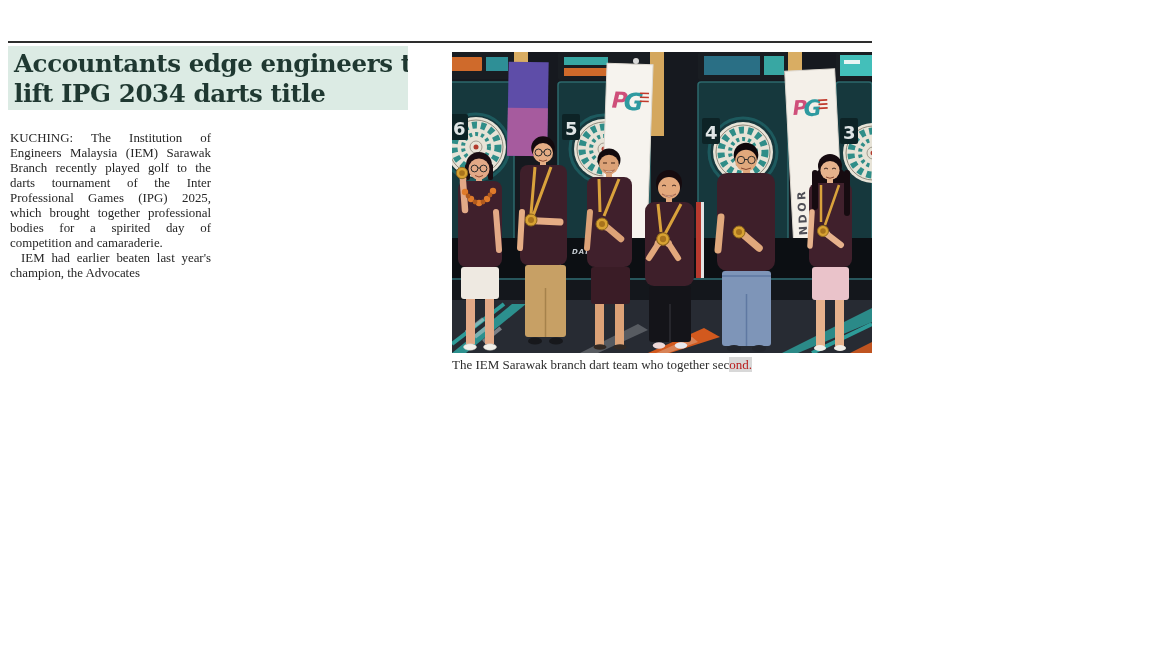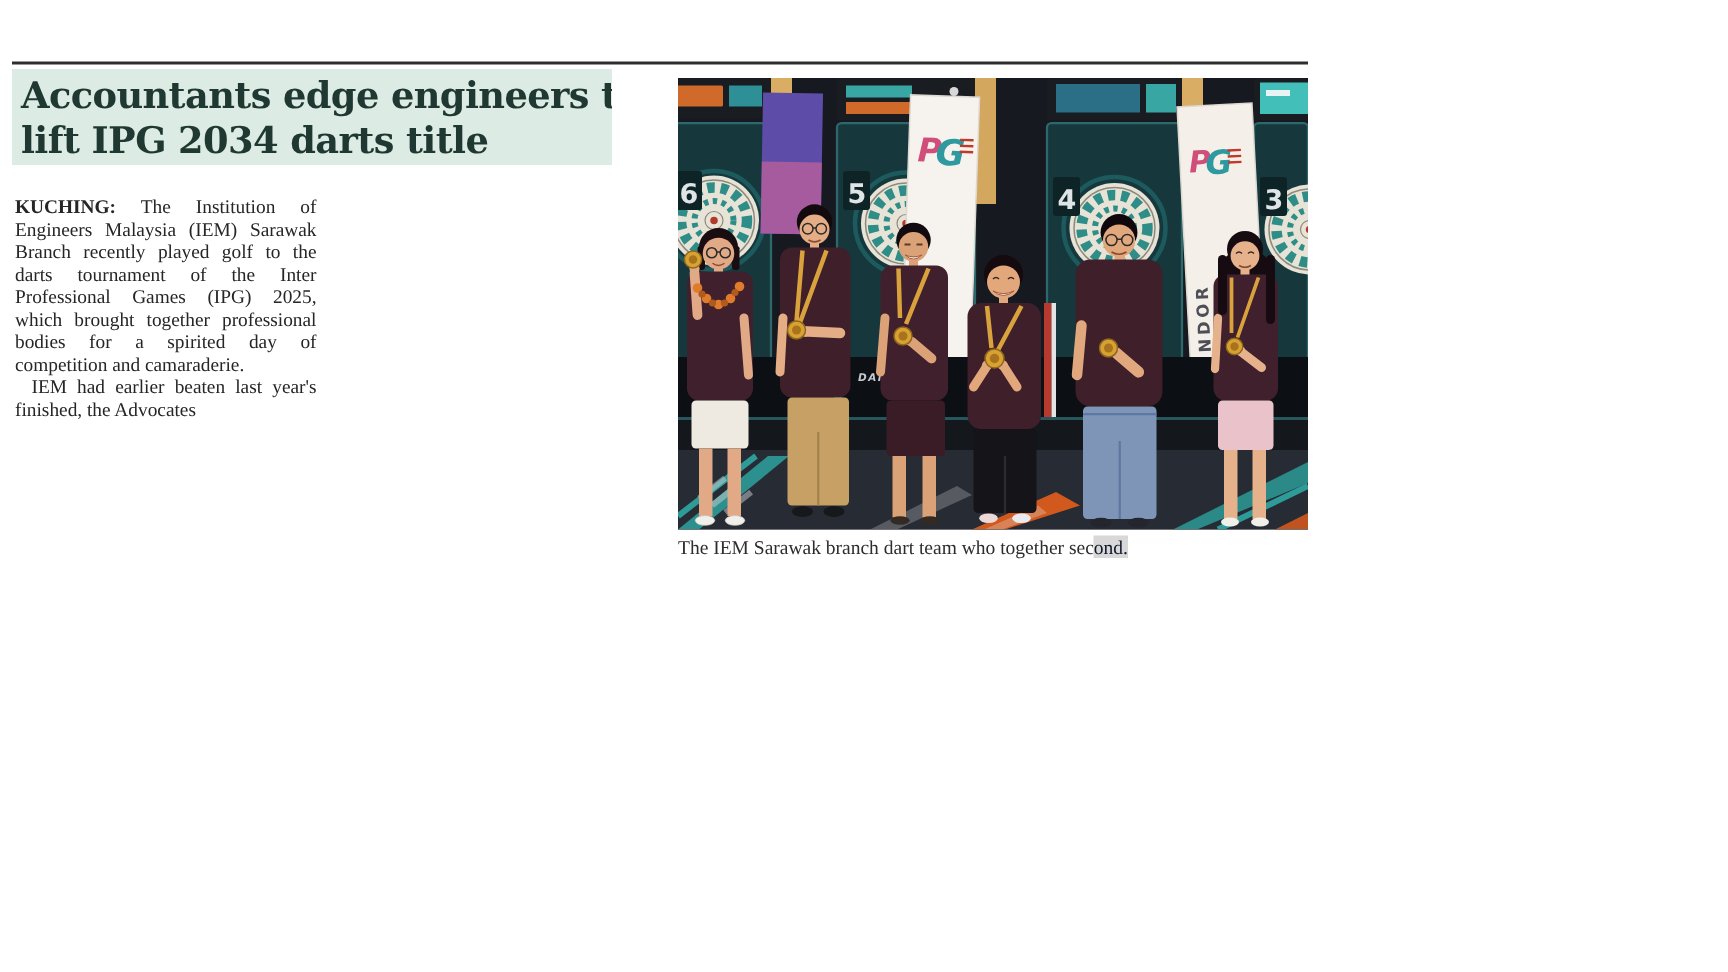--- a/index.html
+++ b/index.html
@@ -16,40 +16,40 @@
     font-family:"DejaVu Serif", serif;font-weight:700;color:#1f3831;
     font-size:24.5px;line-height:30px;padding-left:6px;letter-spacing:-0.4px;
     white-space:nowrap;
   }
   .headline-block .headline-line:first-child{padding-top:3px;}
   .columns{position:absolute;left:10px;top:131px;width:423px;display:flex;gap:21px;}
   .col{width:201px;font-size:12.9px;line-height:15px;text-align:justify;
        color:#262626;text-justify:inter-word;}
   .col p{margin:0;}
   .col p.indent{text-indent:11px;}
-  .lead{font-weight:700;}
+  .lead{font-weight:400;}
   .photo{position:absolute;left:452px;top:52px;width:420px;height:301px;overflow:hidden;background:#16191f;}
   .caption{position:absolute;left:452px;top:357px;width:420px;font-size:13px;line-height:16px;color:#2d2d2d;}
-  .caption .tail{background:#d8d8d8;color:#0f172a;}
+  .caption .tail{background:#d8d8d8;color:#b91c1c;}
   svg text{font-family:"DejaVu Sans", sans-serif;}
 </style>
 </head>
 <body>
 
 <div class="rule"></div>
 
 <div class="headline-block">
   <div class="headline-line">Accountants edge engineers to</div>
   <div class="headline-line">lift IPG 2034 darts title</div>
 </div>
 
 <div class="columns">
   <div class="col">
     <p><span class="lead">KUCHING:</span> <span>The Institution of Engineers Malaysia (IEM) Sarawak Branch recently played golf to the darts tournament of the Inter Professional Games (IPG) 2025, which brought together professional bodies for a spirited day of competition and camaraderie.</span></p>
-    <p class="indent">IEM had earlier beaten last year's finished, the Advocates</p>
+    <p class="indent">IEM had earlier beaten last year's champion, the Advocates</p>
   </div>
   <div class="col">
   </div>
 </div>
 
 <div class="photo">
 <svg viewBox="0 0 420 301" width="420" height="301">
   <defs>
     <g id="board">
       <circle r="30" fill="#e7e3d7"></circle>

